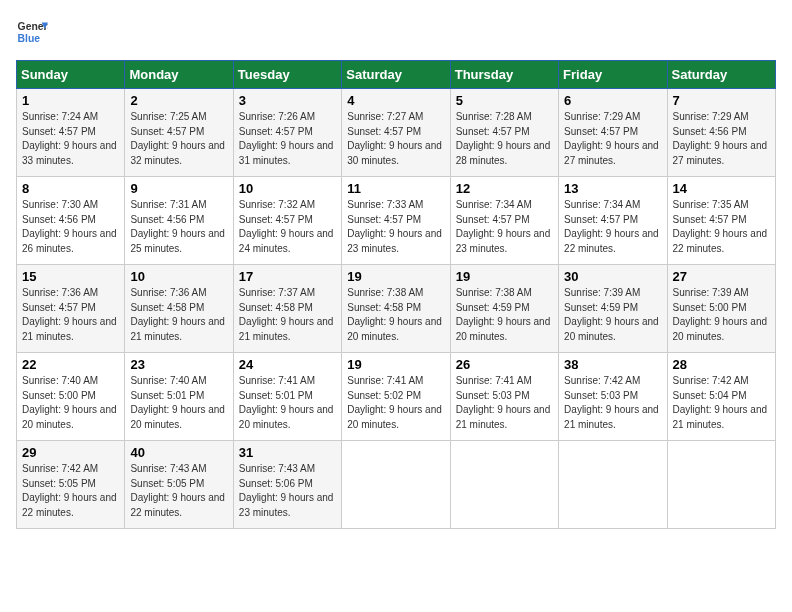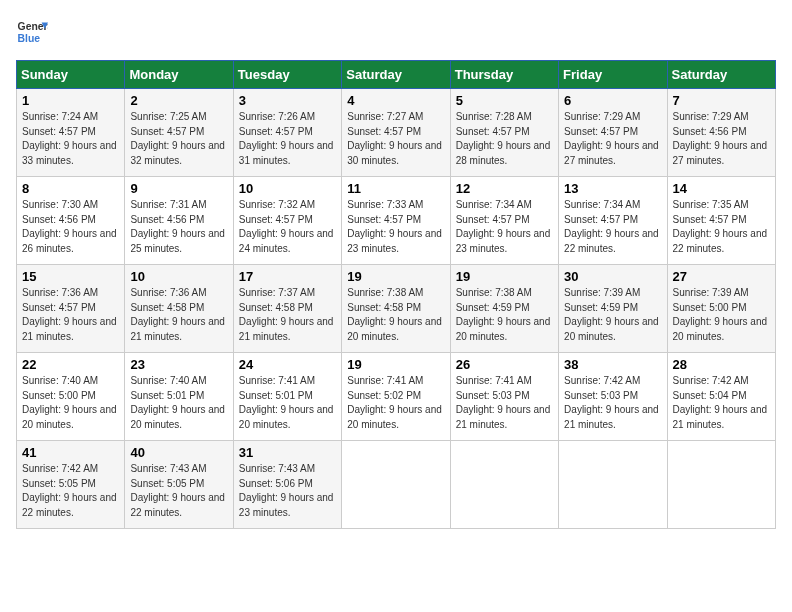--- a/index.html
+++ b/index.html
@@ -335,21 +335,21 @@
           <span class="day-num">28</span>
         <div class="day-detail">
           Sunrise: 7:42 AM<br>
           Sunset: 5:04 PM<br>
           Daylight: 9 hours and 21 minutes.
         </div>
         </td>
       </tr>
       <tr>
         <td>
-          <span class="day-num">41</span>
+          <span class="day-num">29</span>
         <div class="day-detail">
           Sunrise: 7:42 AM<br>
           Sunset: 5:05 PM<br>
           Daylight: 9 hours and 22 minutes.
         </div>
         </td>
         <td>
           <span class="day-num">40</span>
         <div class="day-detail">
           Sunrise: 7:43 AM<br>

